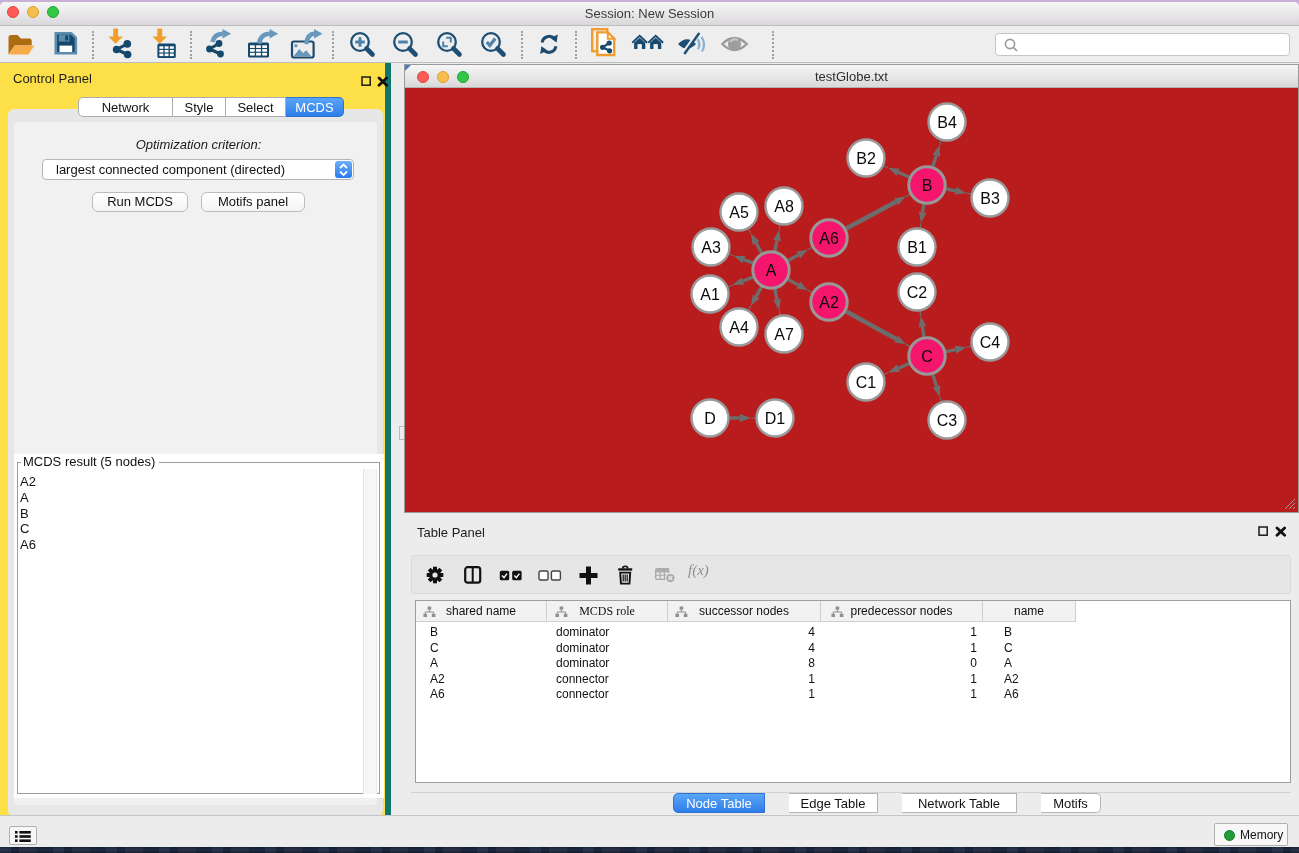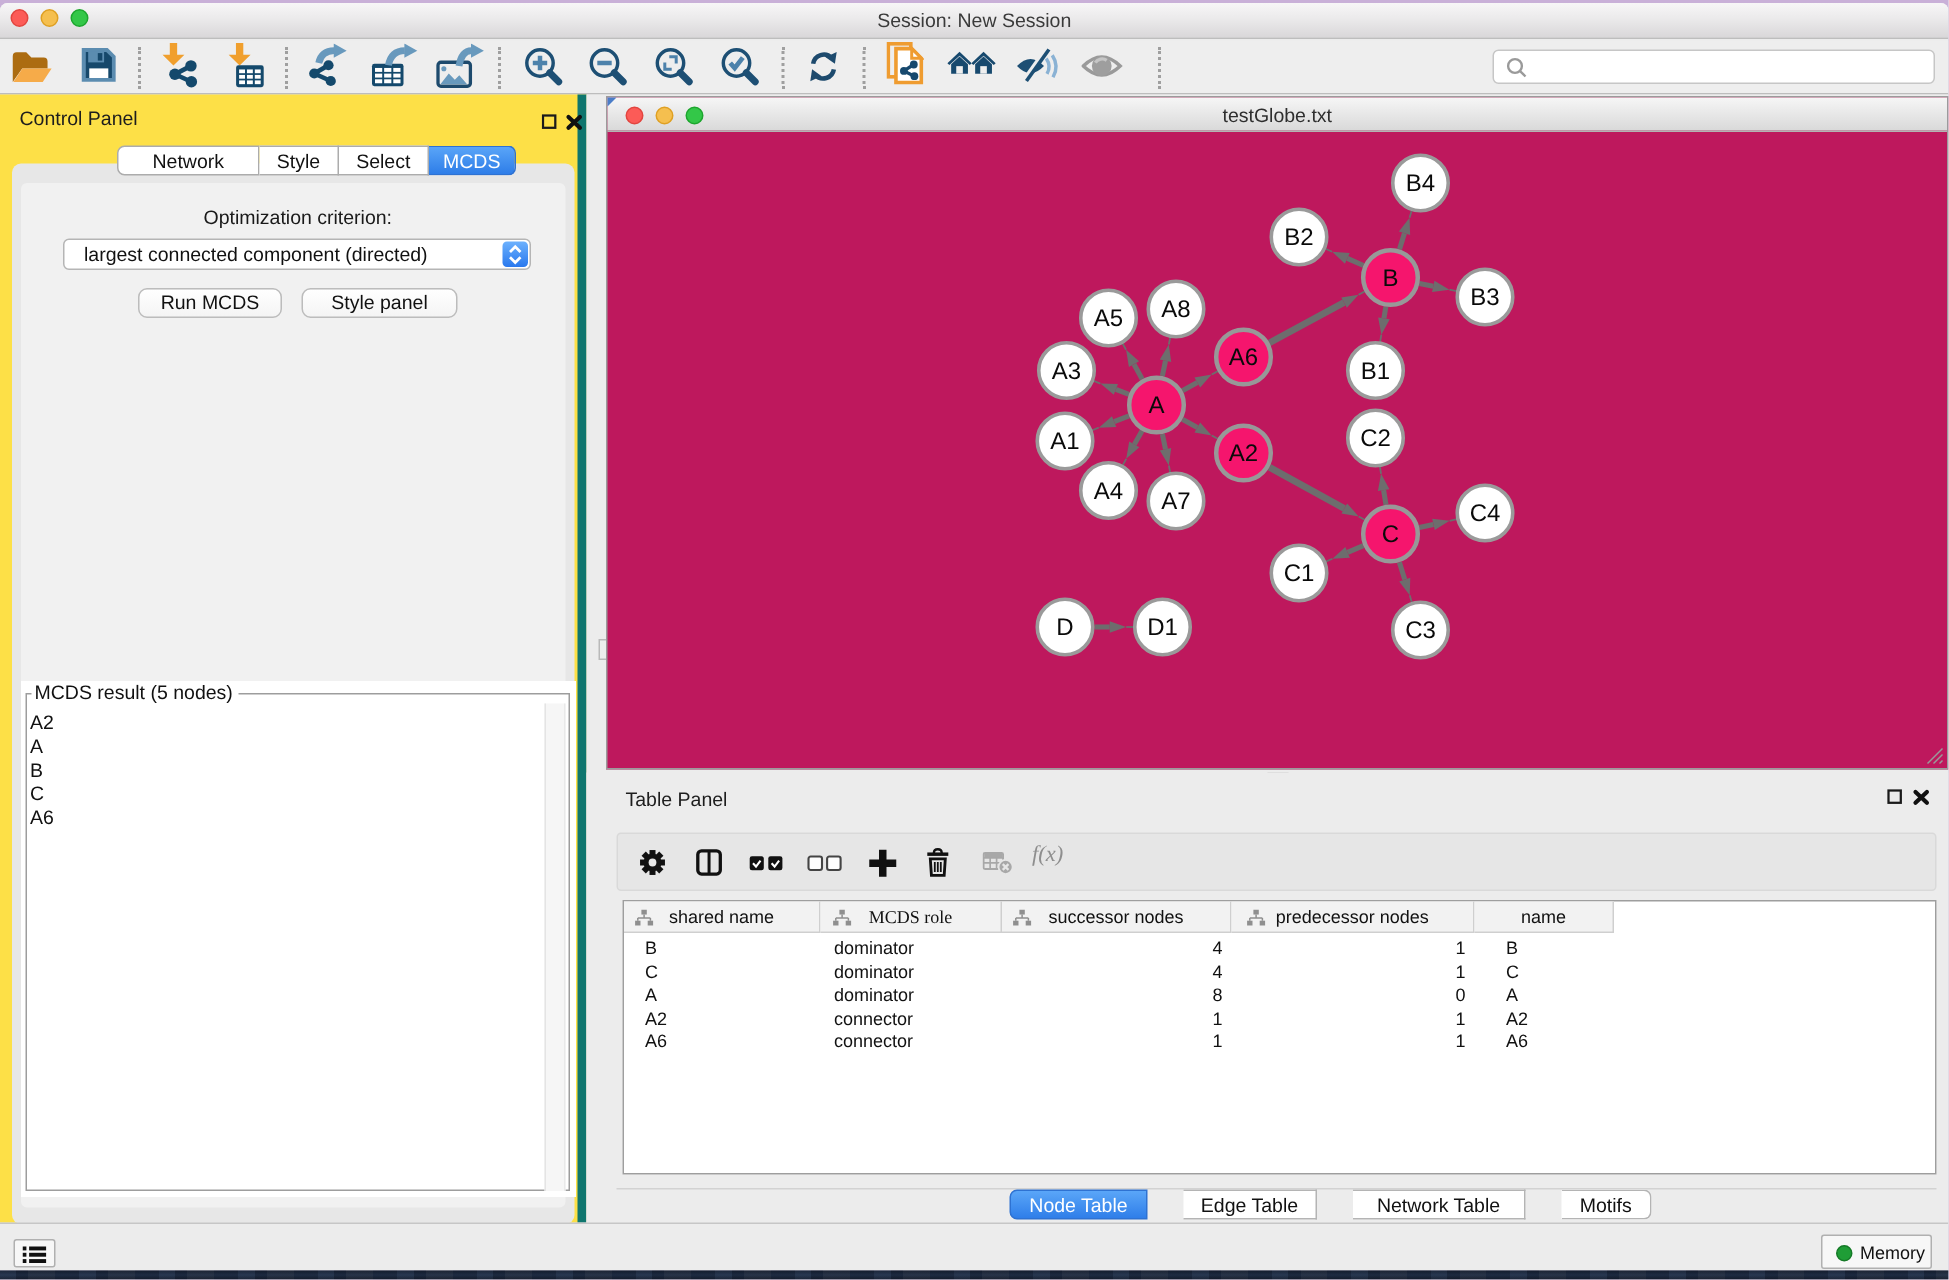--- a/index.html
+++ b/index.html
@@ -36,42 +36,42 @@
   border:1px solid #acacac; border-left:none; display:flex; align-items:center;
   justify-content:center; padding-top:0px; }
 .tab.first { border-left:1px solid #acacac; border-radius:5px 0 0 5px; }
 .tab.last  { border-radius:0 5px 5px 0; }
 .tab.sel { background:linear-gradient(#59a5f8,#2e7de8); border-color:#2e72d2; color:#fff; }
 #tabpane { position:absolute; left:8px; top:46px; width:375px; height:707px;
   background:#e7e7e7; border-radius:6px; }
 #mcdspanel { position:absolute; left:6px; top:13px; width:363px; height:683px;
   background:#f1f1f1; border-radius:4px; }
 #optlabel { position:absolute; left:6px; width:100%; top:74px; text-align:center;
-  font-size:13px; color:#1a1a1a; }
+  font-size:13px; color:#1a1a1a;font-style:italic; }
 #combo { position:absolute; left:42px; top:96px; width:312px; height:21px;
   background:#fff; border:1px solid #b5b5b5; border-radius:4px; font-size:13px;
   color:#111; line-height:19px; padding-left:13px; }
 #combostep { position:absolute; right:1px; top:1px; width:17px; height:17px;
   background:linear-gradient(#6cb1fd,#2a79ee); border-radius:3px; }
 .btn { position:absolute; height:20px; background:linear-gradient(#ffffff,#f4f4f4);
   border:1px solid #bcbcbc; border-radius:6px; font-size:13px; color:#111;
   text-align:center; line-height:18px; }
 #resultwhite { position:absolute; left:14px; top:391px; width:370px; height:344px; background:#fff; }
 #resultbox { position:absolute; left:17px; top:399px; width:363px; height:332px;
   border:1px solid #9d9d9d; background:#fff; }
 #resultlegend { position:absolute; left:21px; top:392px; height:14px; background:#fff;
   font-size:13px; color:#111; padding:0 4px 0 2px; line-height:14px; z-index:3; }
 #resultlist { position:absolute; left:20px; top:411px; font-size:13px; color:#111; line-height:15.8px; }
 #resultscroll { position:absolute; left:363px; top:406px; width:14px; height:325px;
   background:#f6f6f6; border-left:1px solid #e4e4e4; border-right:1px solid #e9e9e9; }
 
 
 #desktop { position:absolute; left:391px; top:61px; width:908px; height:754px; background:#ececec; }
 #netwin { position:absolute; left:404px; top:62px; width:895px; height:449px;
-  background:#be185d; border:1px solid #9b9b9b; }
+  background:#b91c1c; border:1px solid #9b9b9b; }
 #nettitle { position:absolute; left:0; top:0; width:100%; height:23px;
   background:linear-gradient(#f6f6f6,#d9d9d9); border-bottom:1px solid #b3b3b3; }
 #nettitle .title { position:absolute; left:0; right:0; top:4px; text-align:center;
   font-size:13px; color:#2e2e2e; }
 #graph { position:absolute; left:0px; top:23px; }
 
 
 #tpanel { position:absolute; left:391px; top:513px; width:908px; height:302px; background:#ececec; }
 #ttoolbar { position:absolute; left:20px; top:40px; width:880px; height:39px;
   background:#e6e6e6; border:1px solid #d9d9d9; border-radius:3px; }
@@ -268,21 +268,21 @@
         <div id="mcdspanel"></div>
       </div>
     <div id="optlabel">Optimization criterion:</div>
     <div id="combo">largest connected component (directed)
       <div id="combostep"><svg width="17" height="17">
             <path d="M5 7 L8.5 3.5 L12 7" fill="none" stroke="#fff" stroke-width="1.8"></path>
             <path d="M5 10.5 L8.5 14 L12 10.5" fill="none" stroke="#fff" stroke-width="1.8"></path>
           </svg></div>
     </div>
     <div class="btn" style="left:92px; top:129px; width:96px;">Run MCDS</div>
-    <div class="btn" style="left:201px; top:129px; width:104px;">Style panel</div>
+    <div class="btn" style="left:201px; top:129px; width:104px;">Motifs panel</div>
     <div id="resultwhite"></div>
     <div id="resultbox"></div>
     <div id="resultlegend">MCDS result (5 nodes)</div>
     <div id="resultlist">A2<br>A<br>B<br>C<br>A6</div>
     <div id="resultscroll"></div>
   </div>
 
   <div id="desktop"></div>
     <div class="abs" style="left:399px; top:424px; width:6px; height:14px; background:#ededed; border:1px solid #b9b9b9;"></div>
     <div class="abs" style="left:845px; top:513px; width:14px; height:6px; background:#ededed; border:1px solid #b9b9b9;"></div>

